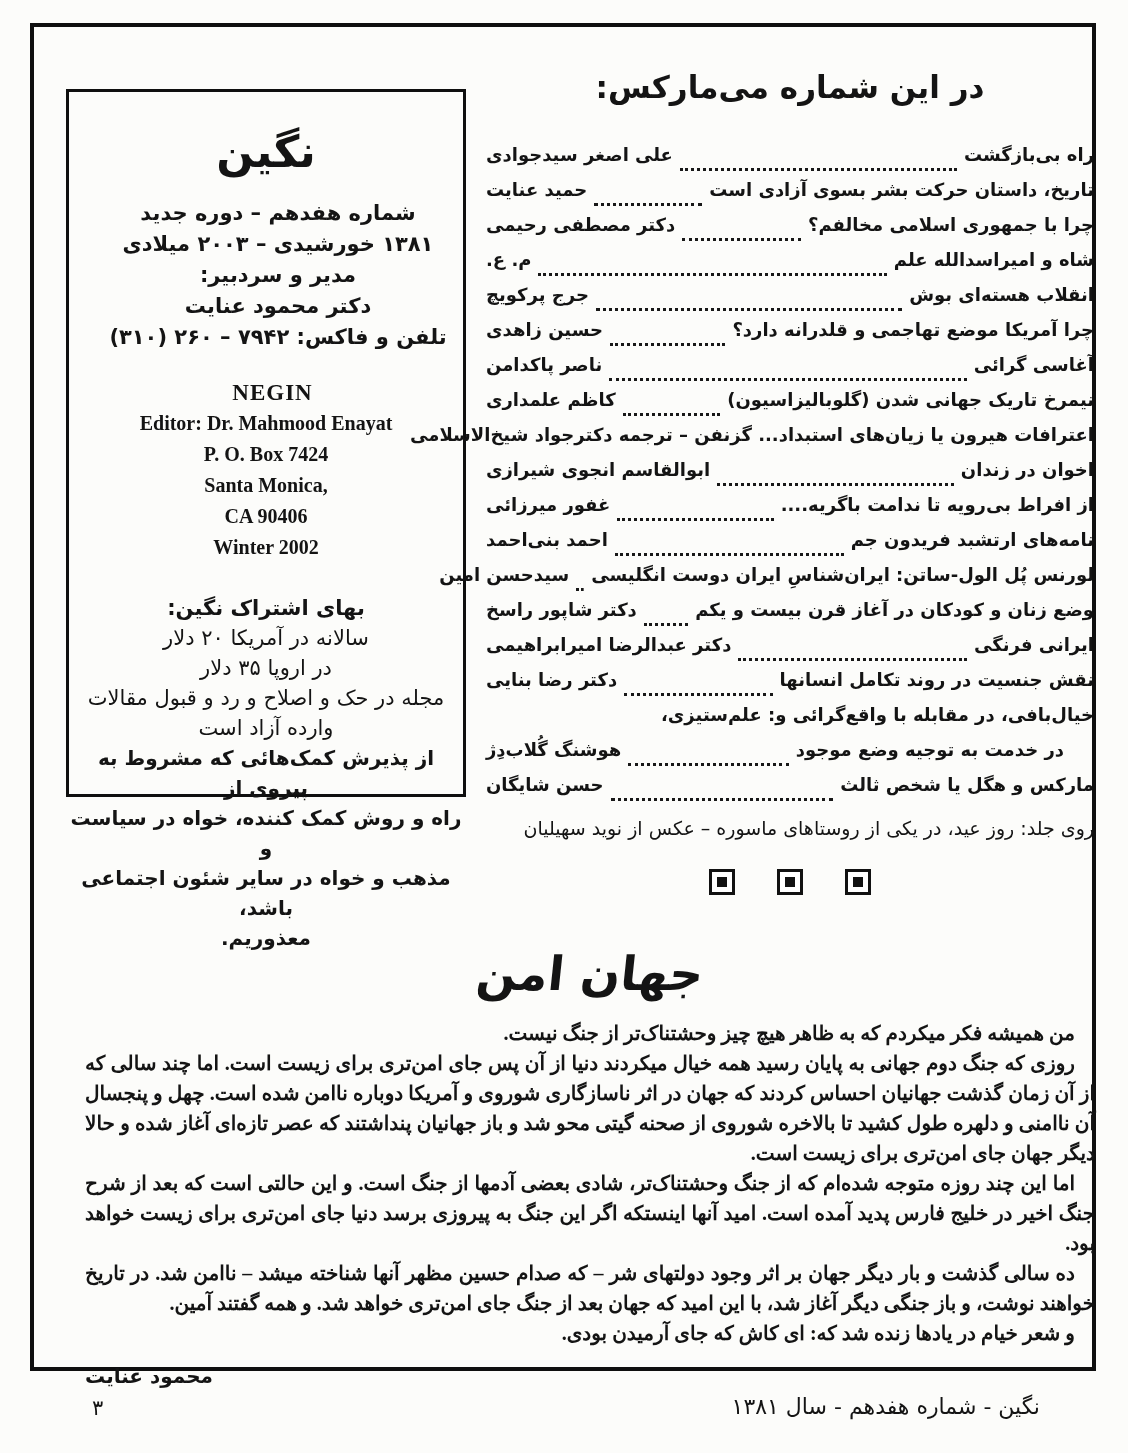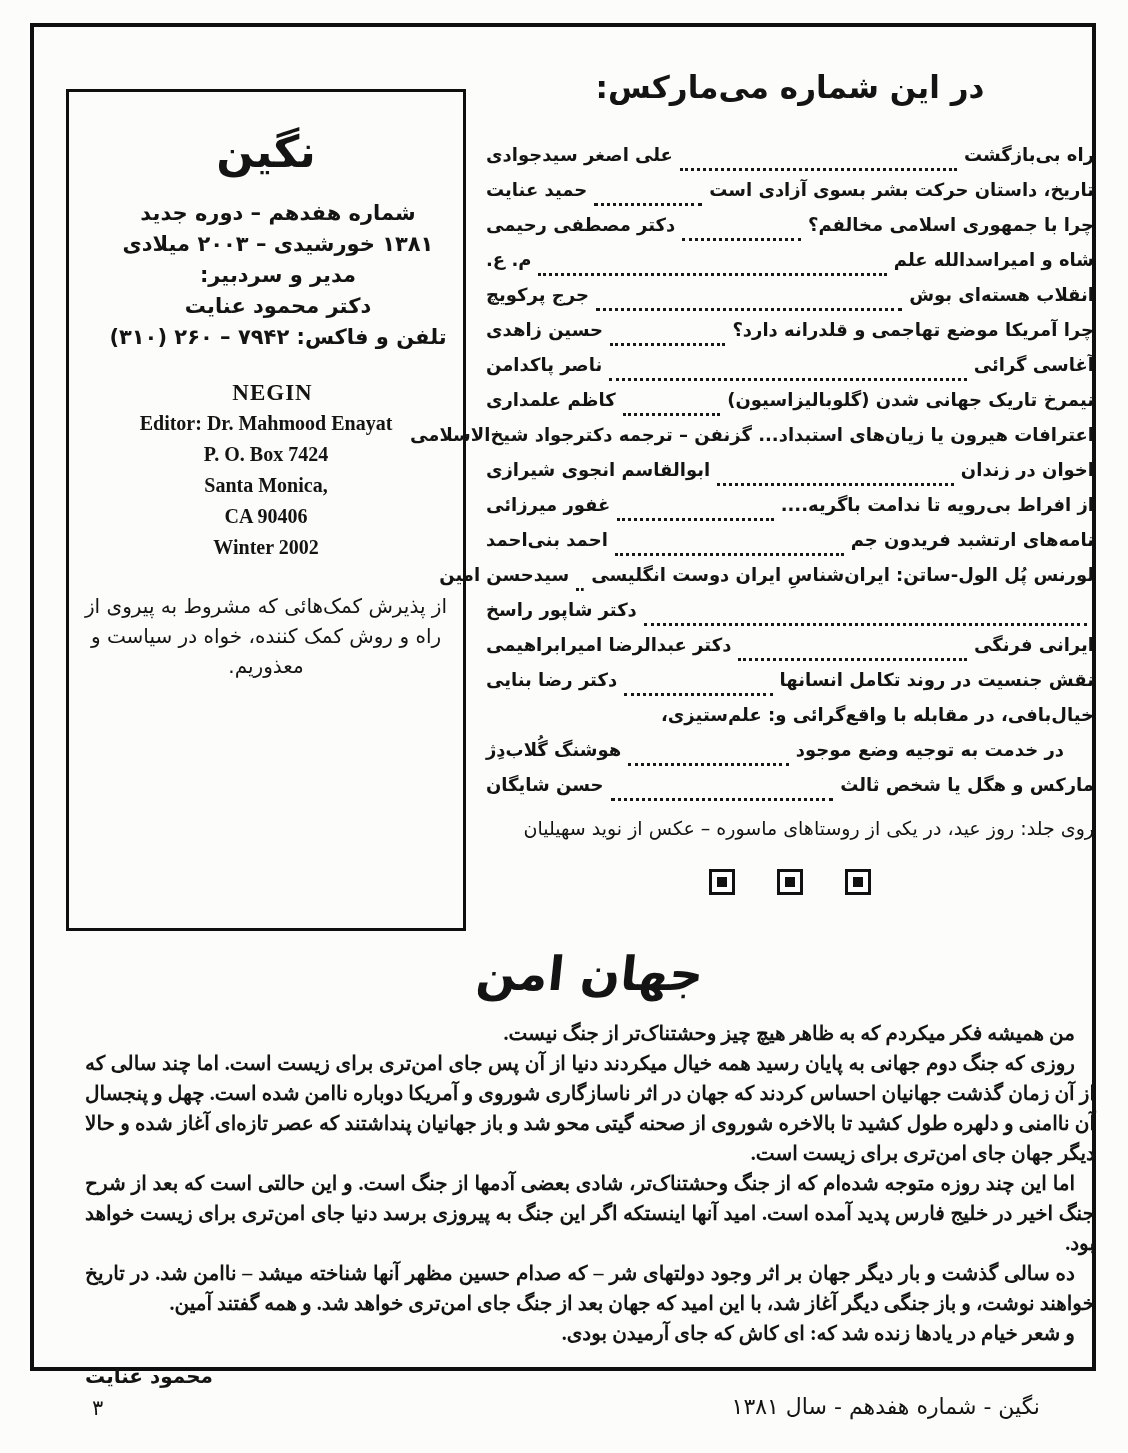--- a/index.html
+++ b/index.html
@@ -7,34 +7,34 @@
     width:1128px;height:1453px;position:relative;overflow:hidden;
     background:#fcfcfa;color:#141414;
     font-family:"DejaVu Sans",sans-serif;
   }
   .outer-border{
     position:absolute;left:30px;top:23px;width:1066px;height:1348px;
     border:4px solid #0f0f0f;box-sizing:border-box;
   }
   
   .info-box{
-    position:absolute;left:66px;top:89px;width:400px;height:842px;
+    position:absolute;left:66px;top:89px;width:400px;height:708px;
     border:3px solid #0f0f0f;box-sizing:border-box;
     text-align:center;
   }
   .box-title{
     margin-top:32px;font-size:44px;font-weight:bold;line-height:56px;
   }
   .box-fa{margin-top:18px;font-size:21px;font-weight:bold;line-height:31px;padding-left:24px;}
   .box-en{margin-top:24px;font-family:"Liberation Serif",serif;font-weight:bold;
           font-size:20px;line-height:31px;}
   .box-en .line:first-child{font-size:23px;letter-spacing:1px;padding-left:13px;}
   .box-sub{margin-top:30px;font-size:21px;line-height:30px;}
   .box-sub .line:first-child{font-weight:bold;}
-  .box-disc{margin-top:28px;font-size:20px;line-height:30px;}
+  .box-disc{font-size:20px;line-height:30px;font-weight:bold;}
   .line{display:block;}
   
   .toc{
     position:absolute;left:486px;top:58px;width:608px;
   }
   .toc-header{
     margin:6px 0 0;font-size:31px;font-weight:bold;text-align:center;line-height:46px;
   }
   .toc-entries{margin-top:34px;}
   .toc-row{display:flex;align-items:baseline;height:35px;font-size:18px;font-weight:bold;}
@@ -94,23 +94,31 @@
         <span class="line">تلفن و فاکس: ۷۹۴۲ – ۲۶۰ (۳۱۰)</span>
       </div>
     <div class="box-en" id="en-lines" dir="ltr">
         <span class="line">NEGIN</span>
         <span class="line">Editor: Dr. Mahmood Enayat</span>
         <span class="line">P. O. Box 7424</span>
         <span class="line">Santa Monica,</span>
         <span class="line">CA 90406</span>
         <span class="line">Winter 2002</span>
       </div>
+    <div class="box-sub" id="sub-lines">
+        <span class="line">بهای اشتراک نگین:</span>
+        <span class="line">سالانه در آمریکا ۲۰ دلار</span>
+        <span class="line">در اروپا ۳۵ دلار</span>
+        <span class="line">مجله در حک و اصلاح و رد و قبول مقالات</span>
+        <span class="line">وارده آزاد است</span>
+      </div>
     <div class="box-disc" id="disc-lines">
         <span class="line">از پذیرش کمک‌هائی که مشروط به پیروی از</span>
         <span class="line">راه و روش کمک کننده، خواه در سیاست و</span>
+        <span class="line">مذهب و خواه در سایر شئون اجتماعی باشد،</span>
         <span class="line">معذوریم.</span>
       </div>
   </aside>
 
   <section class="toc" dir="rtl">
     <h1 class="toc-header">در این شماره می‌مارکس:</h1>
     <div class="toc-entries" id="toc-entries">
         <div class="toc-row">
           <span class="toc-title">راه بی‌بازگشت</span>
           <span class="toc-dots"></span>
@@ -168,20 +176,21 @@
           <span class="toc-title">نامه‌های ارتشبد فریدون جم</span>
           <span class="toc-dots"></span>
           <span class="toc-author">احمد بنی‌احمد</span>
         </div>
         <div class="toc-row">
           <span class="toc-title">لورنس پُل الول-ساتن: ایران‌شناسِ ایران دوست انگلیسی</span>
           <span class="toc-dots"></span>
           <span class="toc-author">سیدحسن امین</span>
         </div>
         <div class="toc-row">
+          <span class="toc-title">وضع زنان و کودکان در آغاز قرن بیست و یکم</span>
           <span class="toc-dots"></span>
           <span class="toc-author">دکتر شاپور راسخ</span>
         </div>
         <div class="toc-row">
           <span class="toc-title">ایرانی فرنگی</span>
           <span class="toc-dots"></span>
           <span class="toc-author">دکتر عبدالرضا امیرابراهیمی</span>
         </div>
         <div class="toc-row">
           <span class="toc-title">نقش جنسیت در روند تکامل انسانها</span>

